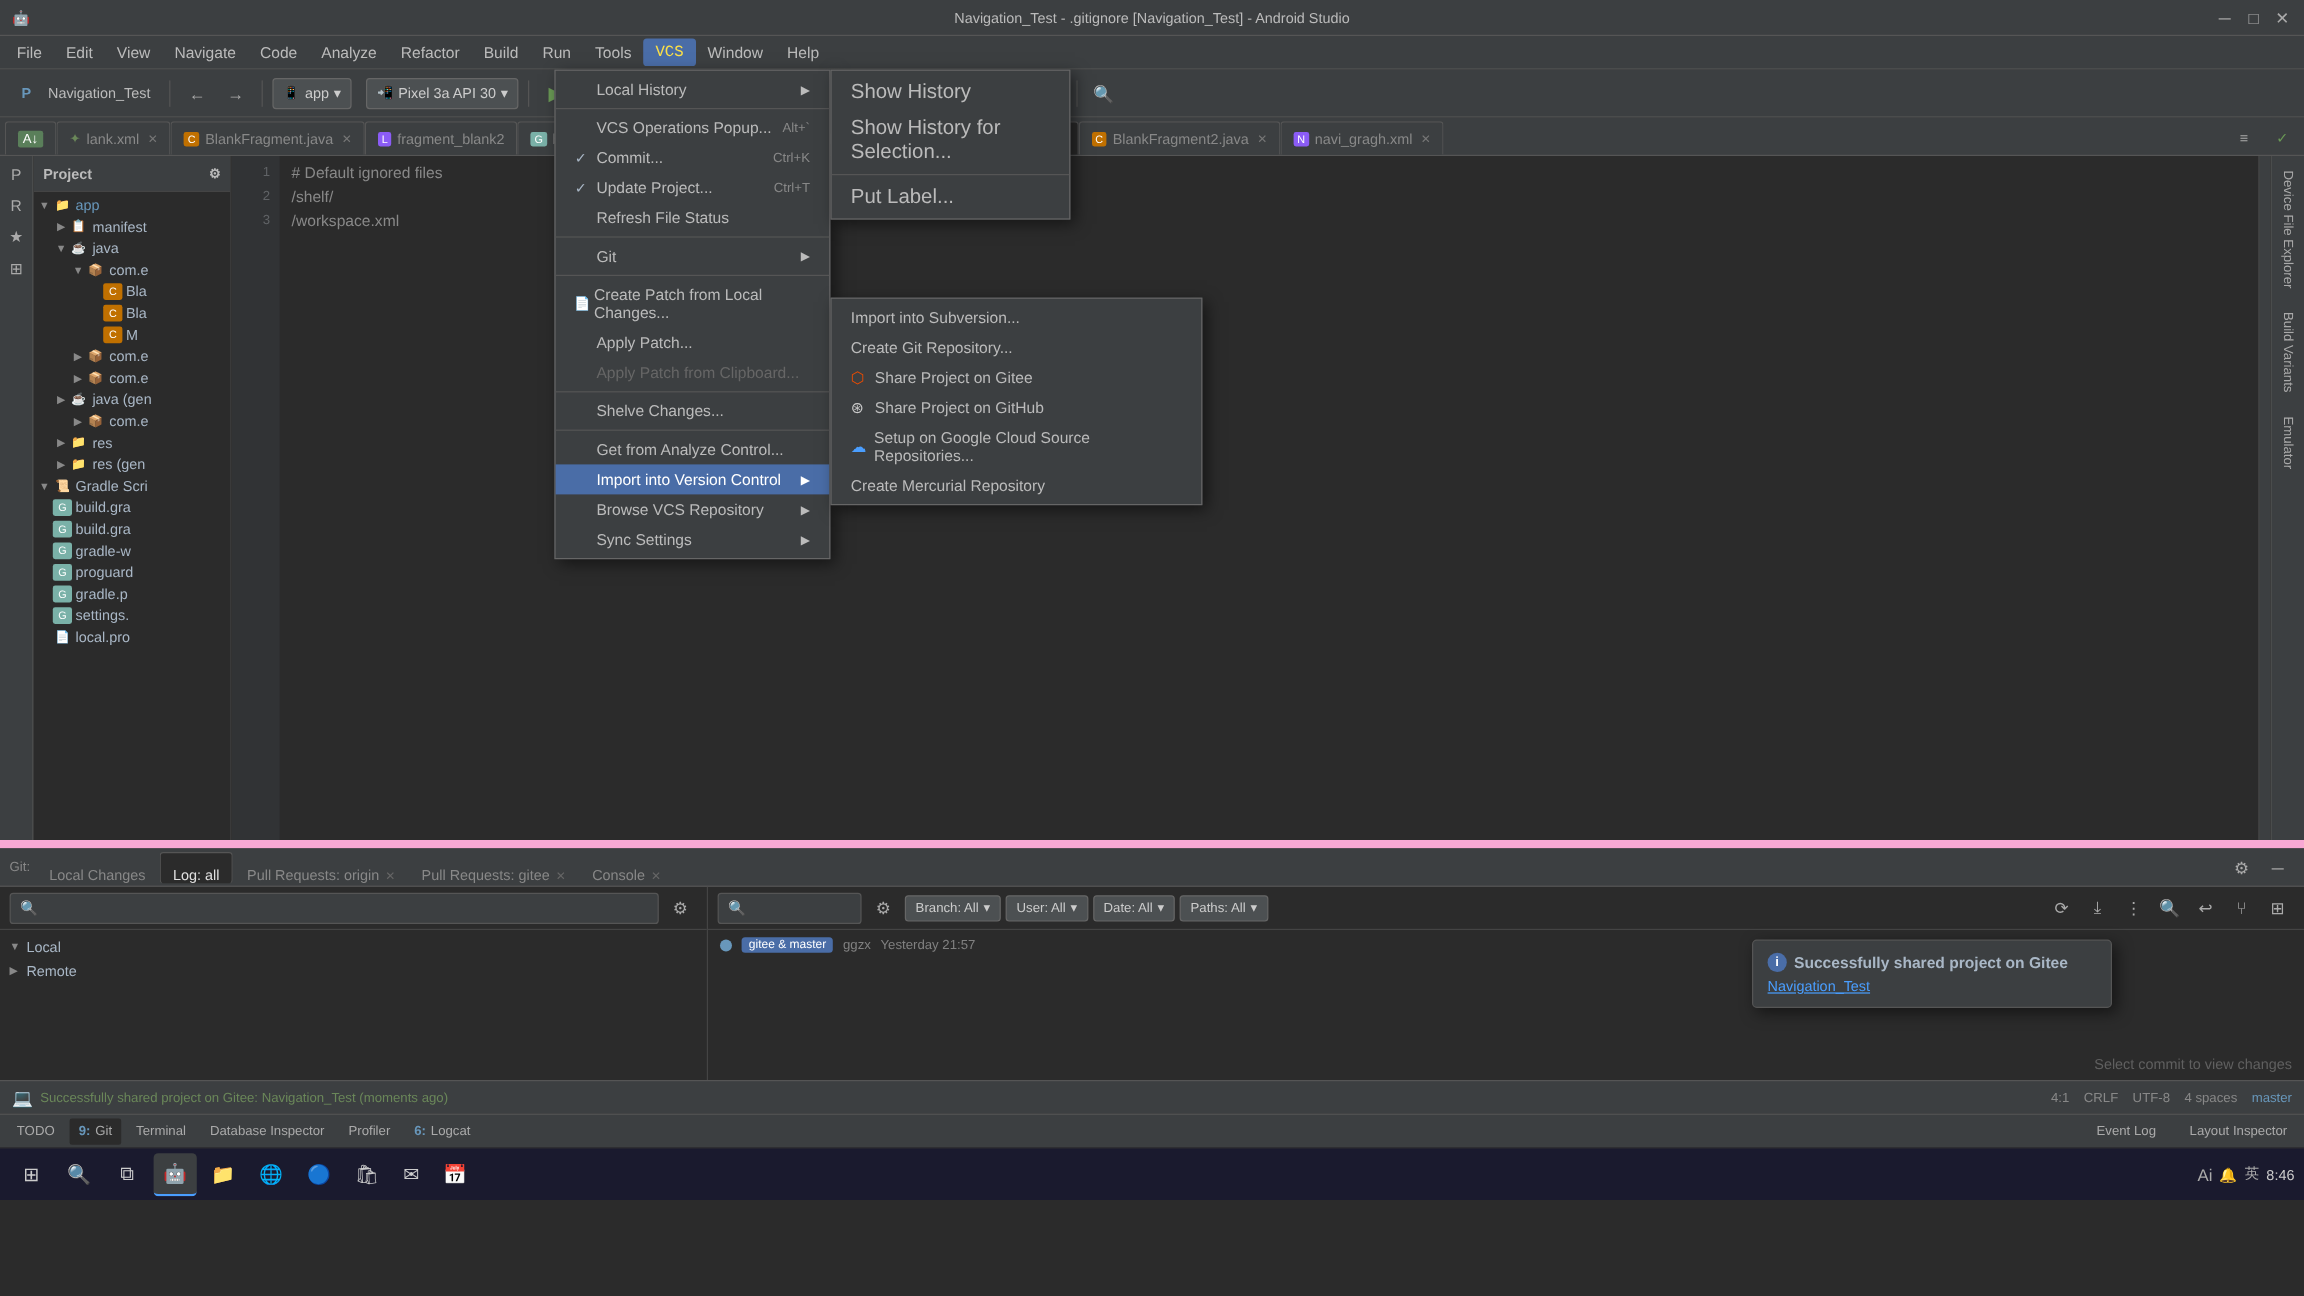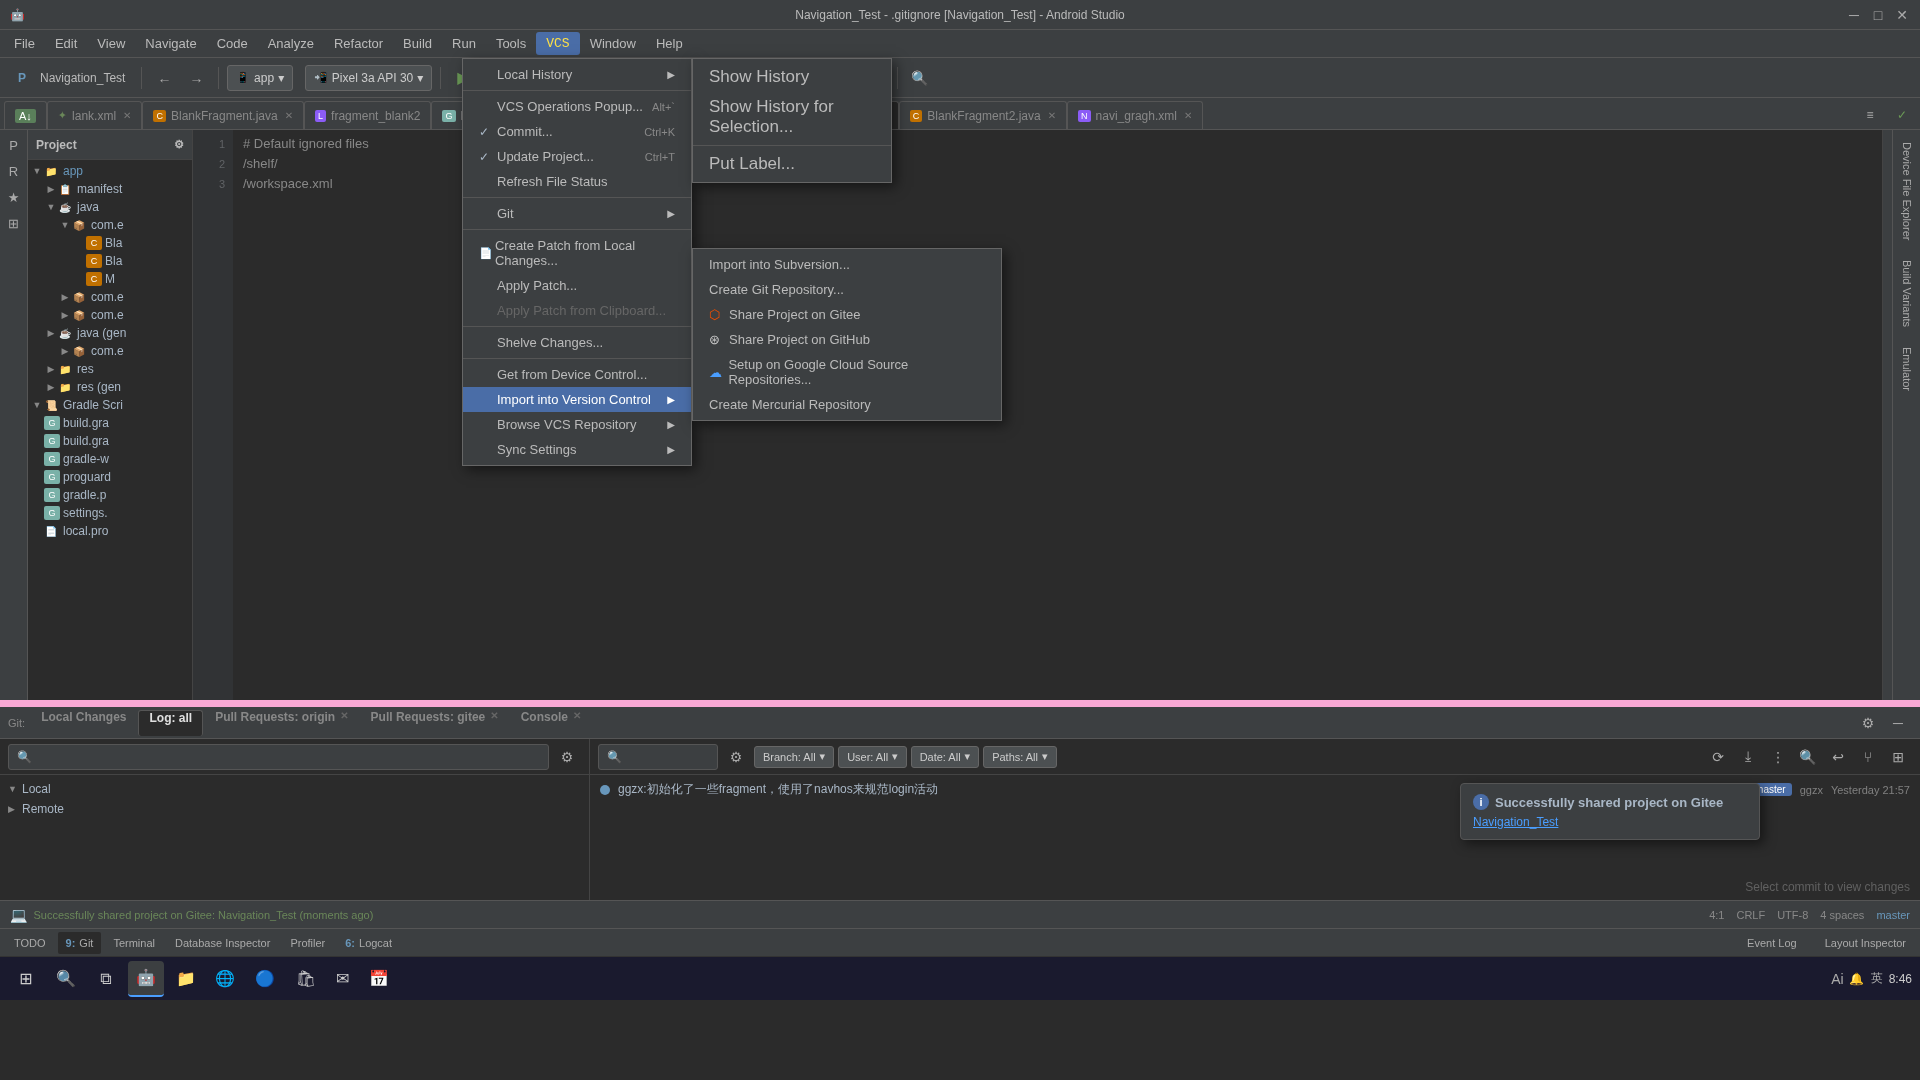--- a/index.html
+++ b/index.html
@@ -388,28 +388,27 @@
       display: flex;
       align-items: center;
       padding: 0 8px;
       border-bottom: 1px solid #555;
       gap: 2px;
     }
     .bottom-tab {
       height: 26px;
       padding: 0 10px;
       display: flex;
-      align-items: flex-start;
+      align-items: flex-end;
       gap: 5px;
       font-size: 12px;
       color: #888;
       cursor: pointer;
       border-radius: 3px;
       white-space: nowrap;
-      font-weight: bold;
     }
     .bottom-tab.active {
       background: #2b2b2b;
       color: #e0e0e0;
       border: 1px solid #555;
       border-bottom: none;
     }
     .bottom-tab .close-x {
       font-size: 10px;
       color: #666;
@@ -981,21 +980,20 @@
           <span class="toolbar-btn">⋮</span>
           <span class="toolbar-btn">🔍</span>
           <span class="toolbar-btn">↩</span>
           <span class="toolbar-btn">⑂</span>
           <span class="toolbar-btn">⊞</span>
         </div>
       </div>
 
       <div class="commit-entry">
         <span class="commit-dot"></span>
-        <span class="commit-msg">ggzx:初始化了一些fragment，使用了navhos来规范login活动</span>
         <span class="commit-tag">gitee &amp; master</span>
         <span class="commit-author">ggzx</span>
         <span class="commit-time">Yesterday 21:57</span>
       </div>
       <div class="select-commit">Select commit to view changes</div>
     </div>
   </div>
 </div>
 
 <div class="status-bar">
@@ -1118,21 +1116,21 @@
     <span>Apply Patch from Clipboard...</span>
   </div>
   <div class="vcs-menu-sep"></div>
   <div class="vcs-menu-item">
     <span class="check-icon"></span>
     <span>Shelve Changes...</span>
   </div>
   <div class="vcs-menu-sep"></div>
   <div class="vcs-menu-item">
     <span class="check-icon"></span>
-    <span>Get from Device Control...</span>
+    <span>Get from Analyze Control...</span>
   </div>
   <div class="vcs-menu-item active">
     <span class="check-icon"></span>
     <span>Import into Version Control</span>
     <span class="arrow">▶</span>
   </div>
   <div class="vcs-menu-item">
     <span class="check-icon"></span>
     <span>Browse VCS Repository</span>
     <span class="arrow">▶</span>

